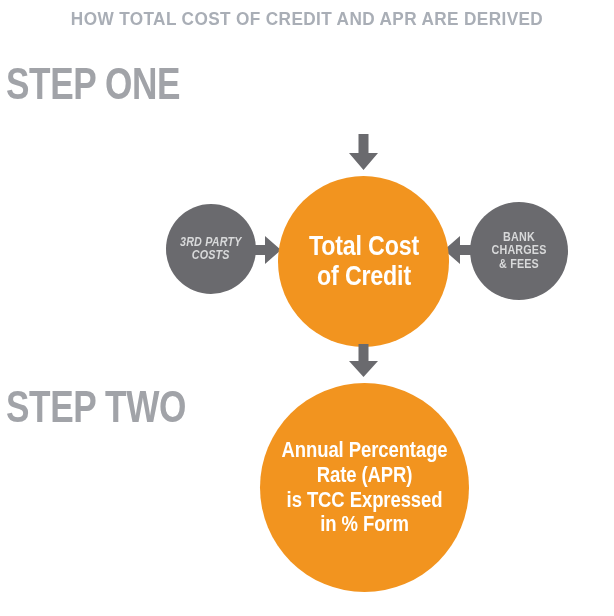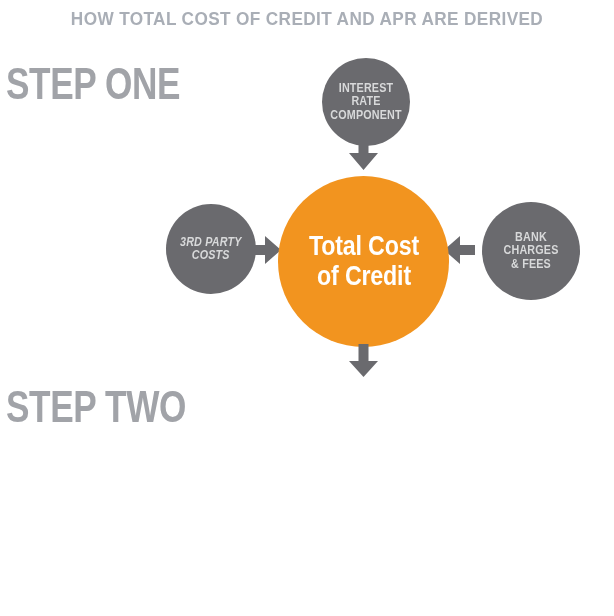--- a/index.html
+++ b/index.html
@@ -96,21 +96,21 @@
   
   #node-interest-rate {
     left: 322px; top: 58px;
     width: 88px; height: 88px;
   }
   #node-third-party {
     left: 166px; top: 204px;
     width: 90px; height: 90px; font-style: italic;
   }
   #node-bank-charges {
-    left: 482px; top: 202px;
+    left: 470px; top: 202px;
     width: 98px; height: 98px;
   }
   #node-total-cost {
     left: 278px; top: 176px;
     width: 171px; height: 171px;
   }
   #node-total-cost .node-text {
     font-size: 27px;
     line-height: 1.08;
     letter-spacing: -0.2px;
@@ -138,24 +138,20 @@
 <body>
 
 <div id="infographic">
 
   <div class="title">HOW TOTAL COST OF CREDIT AND APR ARE DERIVED</div>
 
   <div class="step-label step-one">STEP ONE</div>
 
   <div class="step-label step-two">STEP TWO</div>
 
-  <div class="node node-gray" id="node-interest-rate">
-    <span class="node-text">INTEREST RATE
-COMPONENT</span>
-  </div>
 
   <div class="arrow" id="arrow-interest-to-tcc">
     <svg width="31" height="37" viewBox="0 0 31 37" xmlns="http://www.w3.org/2000/svg">
       <path d="M10.5 0 H20.5 V19 H30 L15.5 36 L1 19 H10.5 Z" fill="#6a6a6e"></path>
     </svg>
   </div>
 
   <div class="node node-gray" id="node-third-party">
     <span class="node-text">3RD PARTY
 COSTS</span>
@@ -182,14 +178,20 @@
     <span class="node-text">Total Cost
 of Credit</span>
   </div>
 
   <div class="arrow" id="arrow-tcc-to-apr">
     <svg width="31" height="34" viewBox="0 0 31 34" xmlns="http://www.w3.org/2000/svg">
       <path d="M10.5 0 H20.5 V17 H30 L15.5 33 L1 17 H10.5 Z" fill="#6a6a6e"></path>
     </svg>
   </div>
 
+  <div class="node node-orange" id="node-apr">
+    <span class="node-text">Annual Percentage
+Rate (APR)
+is TCC Expressed
+in % Form</span>
+  </div>
 
 </div>
 
 </body></html>

